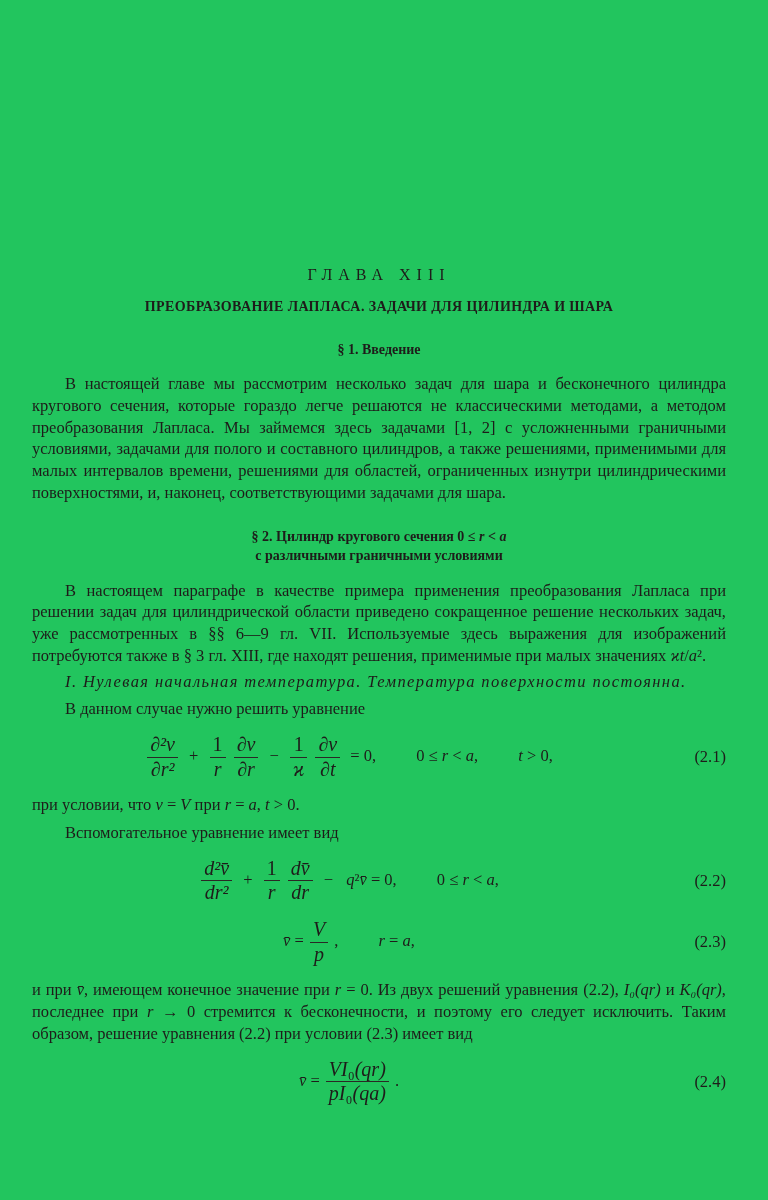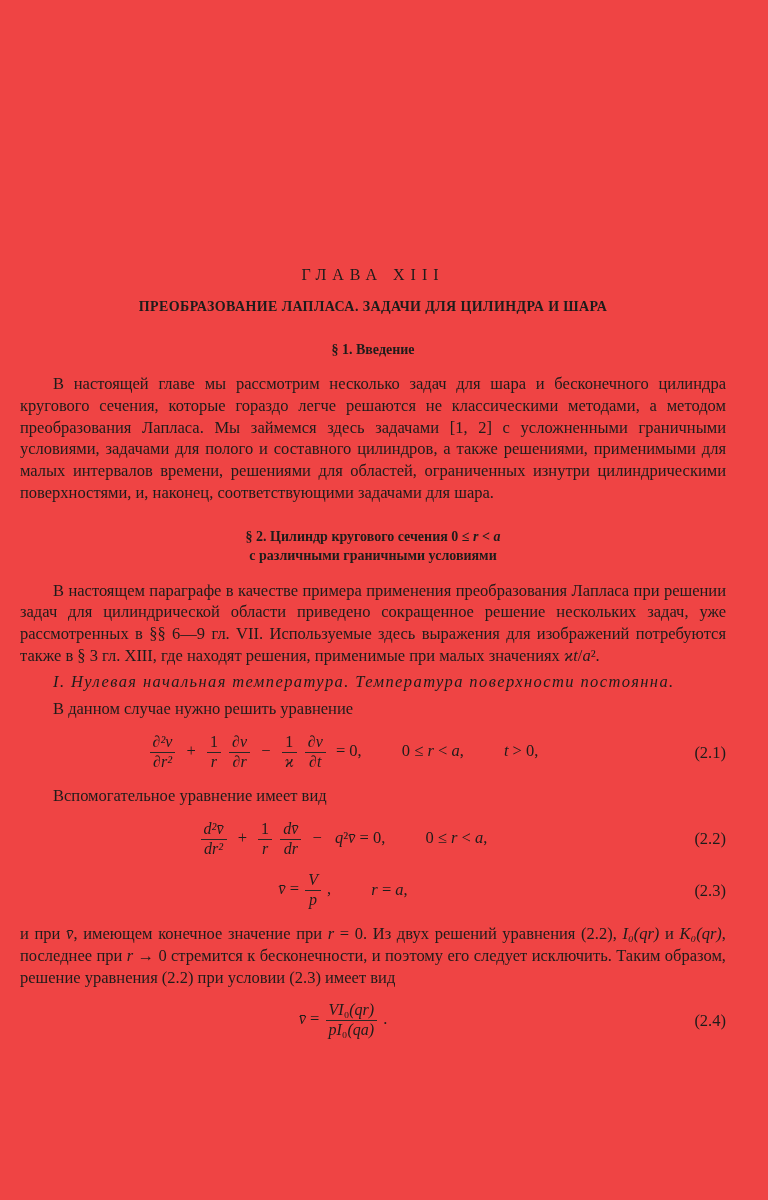--- a/index.html
+++ b/index.html
@@ -1,35 +1,35 @@
 <!DOCTYPE html>
 <html lang="ru"><head>
 <meta charset="utf-8">
 <style>
   html,body { margin:0; padding:0; background:#e9e9e9; }
   .page {
-    width:768px; height:1200px; margin:0 auto; background:#ef4444;
+    width:768px; height:1200px; margin:0 auto; background:#22c55e;
     color:#1e1c1a; box-sizing:border-box;
-    padding:264px 42px 0 20px;
+    padding:264px 42px 0 32px;
     font-family:"Liberation Serif","DejaVu Serif",serif;
     font-size:16.5px; line-height:1.32;
     overflow:hidden; position:relative;
   }
   .chapter-label { text-align:center; font-size:16px; letter-spacing:6px; }
   .chapter-title { text-align:center; font-weight:bold; font-size:14px; letter-spacing:.4px; margin-top:13px; }
   .sec-heading  { text-align:center; font-weight:bold; font-size:14px; margin-top:24px; }
   .sec-heading.line2 { margin-top:1px; }
   p.para { margin:14px 0 0 0; text-align:justify; }
   p.indent { text-indent:33px; }
   p.cont { margin-top:6px; }
   p.subheading { font-style:italic; letter-spacing:1.4px; margin-top:4px; text-align:justify; }
   .it { font-style:italic; }
   .eqline { position:relative; text-align:center; margin:13px 0 13px 0; padding-right:60px; }
   .eq { display:inline-block; white-space:nowrap; }
-  .frac { display:inline-block; vertical-align:middle; text-align:center; margin:0 2px; font-size:16px; }
+  .frac { display:inline-block; vertical-align:middle; text-align:center; margin:0 2px; font-size:20px; }
   .frac .num, .frac .den { display:block; line-height:1.18; padding:0 3px; }
   .frac .num { border-bottom:1px solid #2a2825; }
   .op  { margin:0 5px; }
   .rhs { margin-left:4px; }
   .cond { margin-left:36px; }
   .eqnum { position:absolute; right:0; top:50%; transform:translateY(-50%);text-align:right; }
 </style>
 </head>
 <body>
 
@@ -57,20 +57,21 @@
       <span class="op">−</span>
       <span class="frac"><span class="num">1</span><span class="den it">ϰ</span></span>
       <span class="frac"><span class="num it">∂v</span><span class="den it">∂t</span></span>
       <span class="rhs">= 0,</span>
       <span class="cond"><span>0 ≤ </span><span class="it">r</span><span> &lt; </span><span class="it">a</span><span>,</span></span>
       <span class="cond"><span class="it">t</span><span> &gt; 0,</span></span>
     </span>
     <span class="eqnum">(2.1)</span>
   </div>
 
+  <p class="para cont"><span>при условии, что </span><span class="it">v</span><span> = </span><span class="it">V</span><span> при </span><span class="it">r</span><span> = </span><span class="it">a</span><span>, </span><span class="it">t</span><span> &gt; 0.</span></p>
   <p class="para indent cont">Вспомогательное уравнение имеет вид</p>
 
   <div class="eqline">
     <span class="eq">
       <span class="frac"><span class="num it">d²v̄</span><span class="den it">dr²</span></span>
       <span class="op">+</span>
       <span class="frac"><span class="num">1</span><span class="den it">r</span></span>
       <span class="frac"><span class="num it">dv̄</span><span class="den it">dr</span></span>
       <span class="op">−</span>
       <span class="rhs"><span class="it">q</span><span>²</span><span class="it">v̄</span><span> = 0,</span></span>

